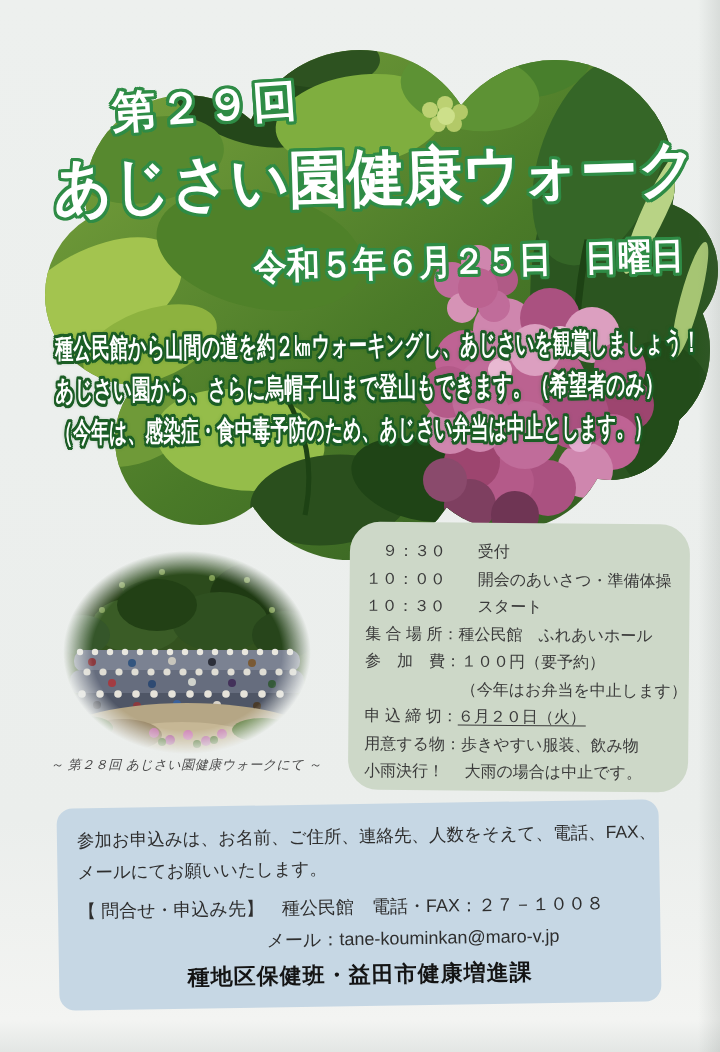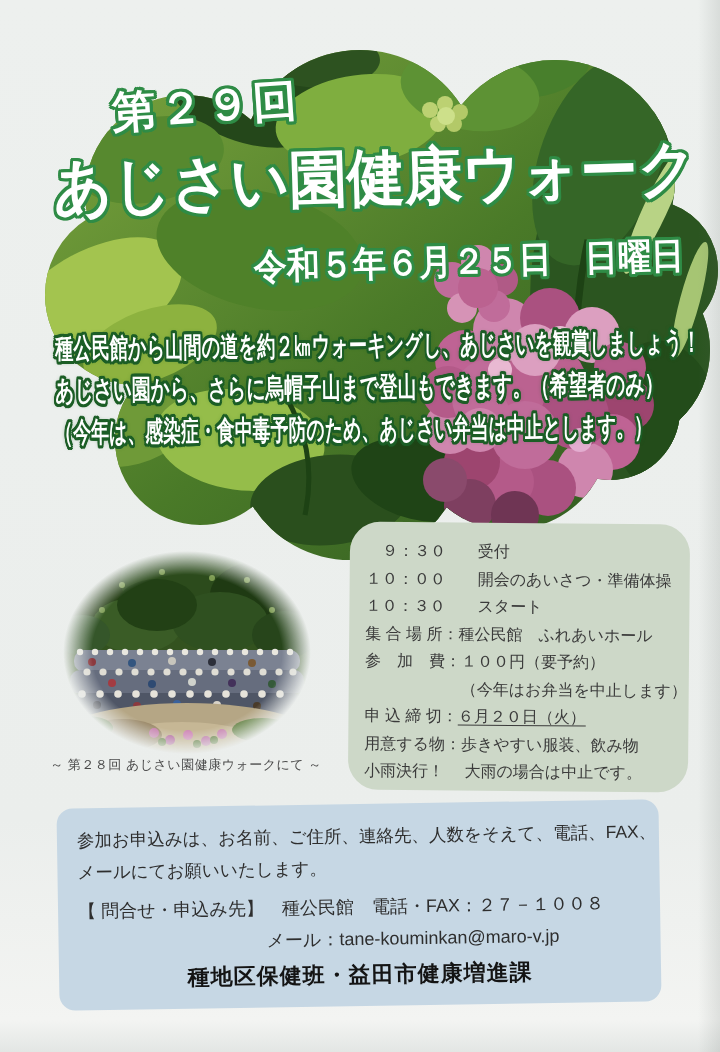--- a/index.html
+++ b/index.html
@@ -45,21 +45,21 @@
   .lead2{top:372px;transform:rotate(-.6deg) scaleX(.67);}
   .lead3{top:414px;transform:rotate(-.6deg) scaleX(.64);}
   
   .oval-wrap{
     position:absolute;left:62px;top:550px;width:250px;height:205px;
     -webkit-mask:radial-gradient(ellipse 50% 50% at 50% 50%,#000 76%,transparent 99%);
             mask:radial-gradient(ellipse 50% 50% at 50% 50%,#000 76%,transparent 99%);
   }
   .caption{
     position:absolute;left:38px;top:756px;width:296px;text-align:center;
-    font-size:13px;color:#4a4a4a;letter-spacing:.5px;
+    font-size:13px;color:#4a4a4a;letter-spacing:.5px;font-style:italic;
   }
   
   .panel{
     position:absolute;left:349px;top:523px;width:340px;height:268px;
     border-radius:30px;transform:rotate(.5deg);
     padding:15px 0 0 16px;box-sizing:border-box;
   }
   .panel .row{white-space:pre;font-size:16px;line-height:27.5px;color:#3b3b3b;}
   .panel .uline{text-decoration:underline;text-underline-offset:3px;}
   

